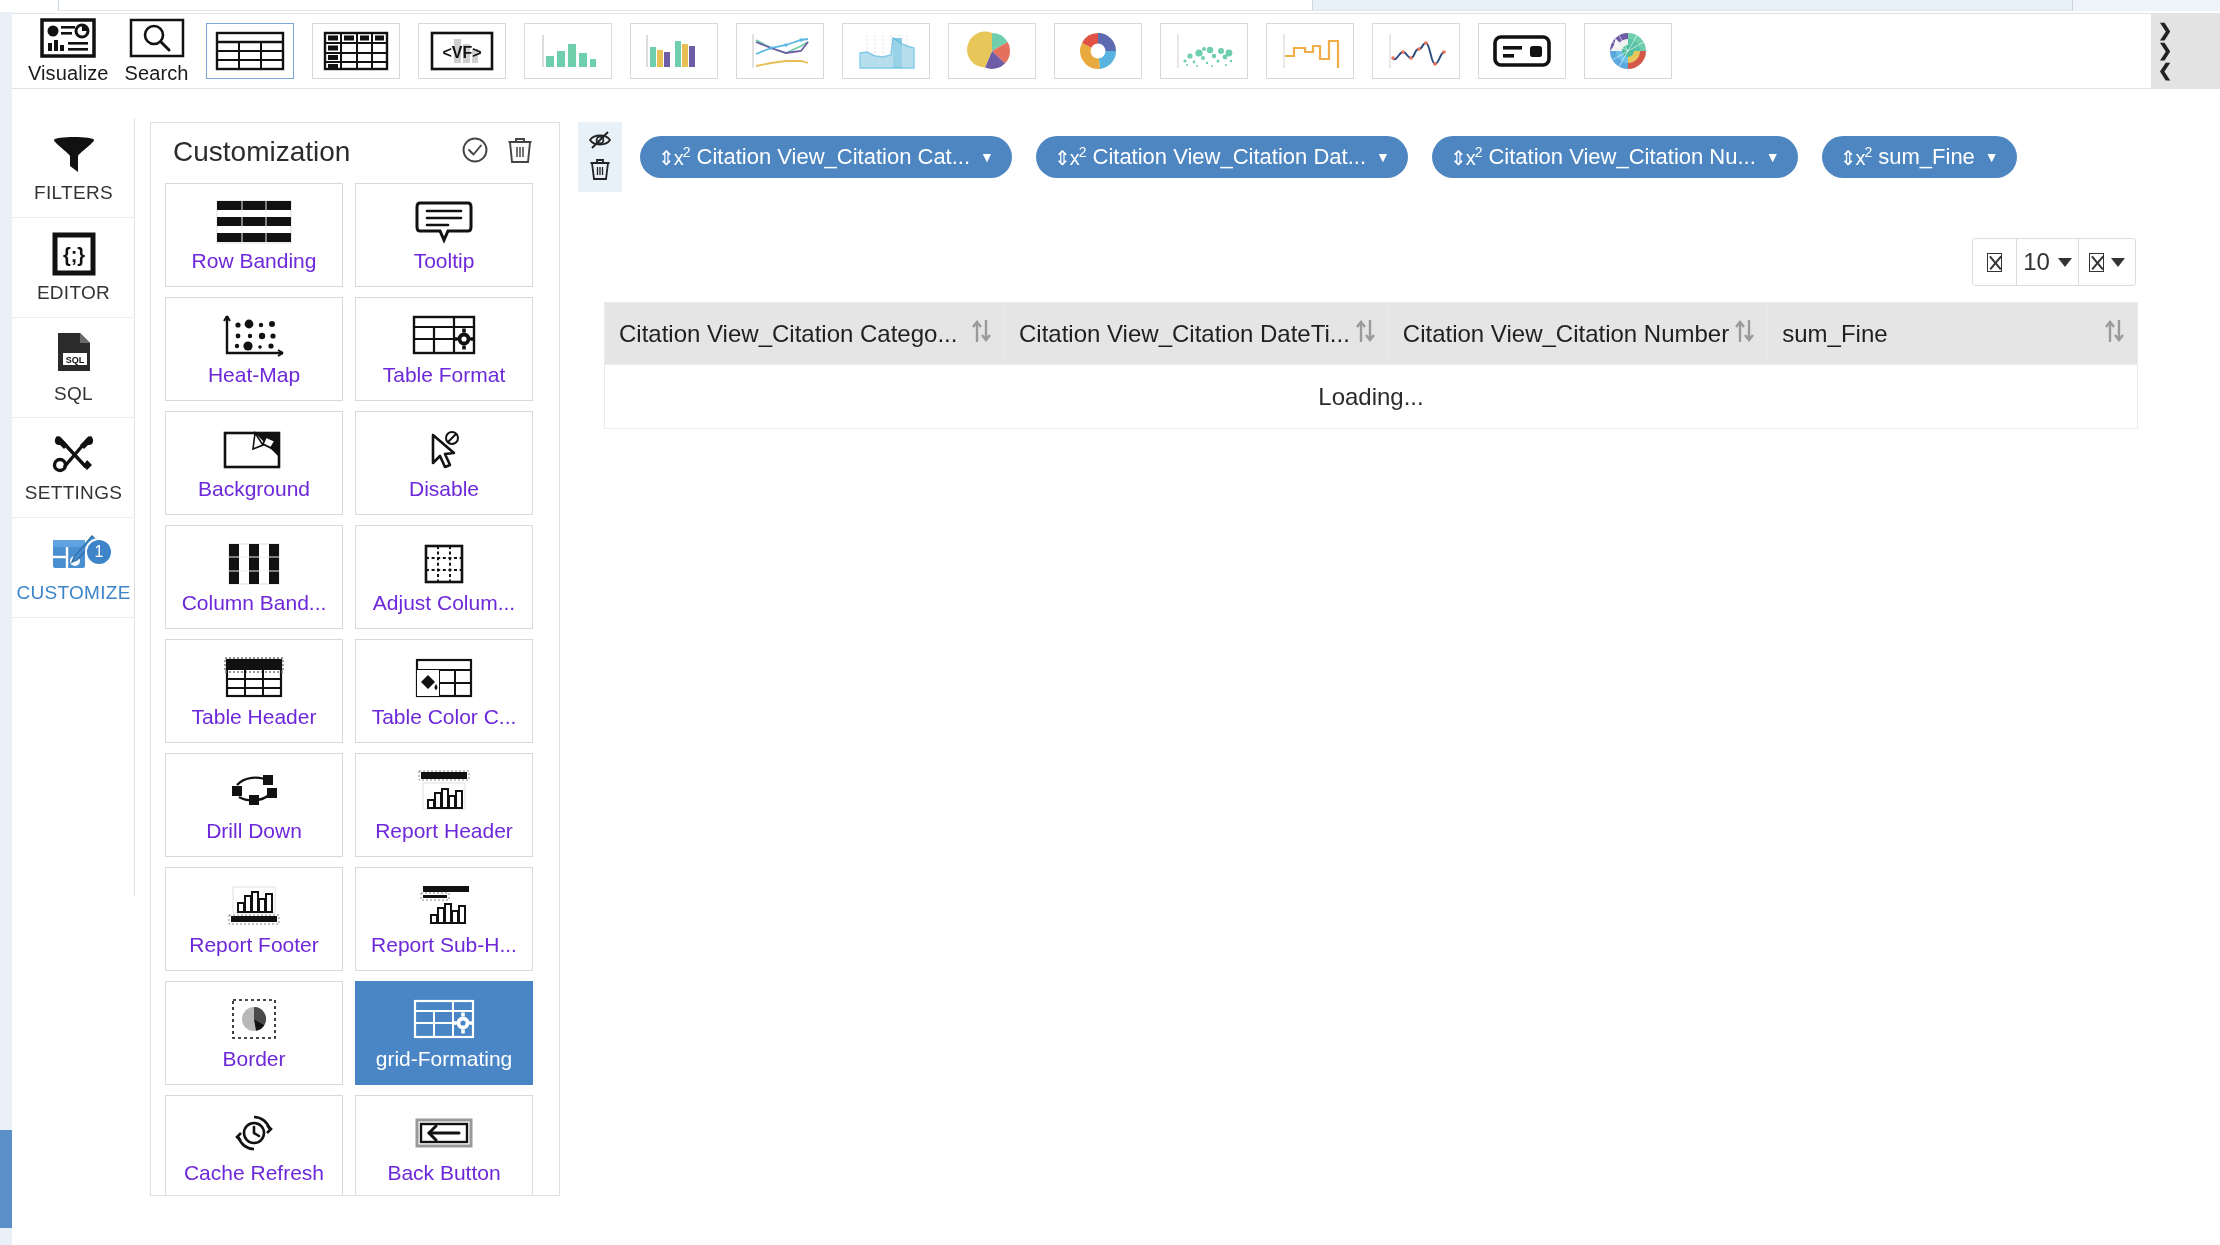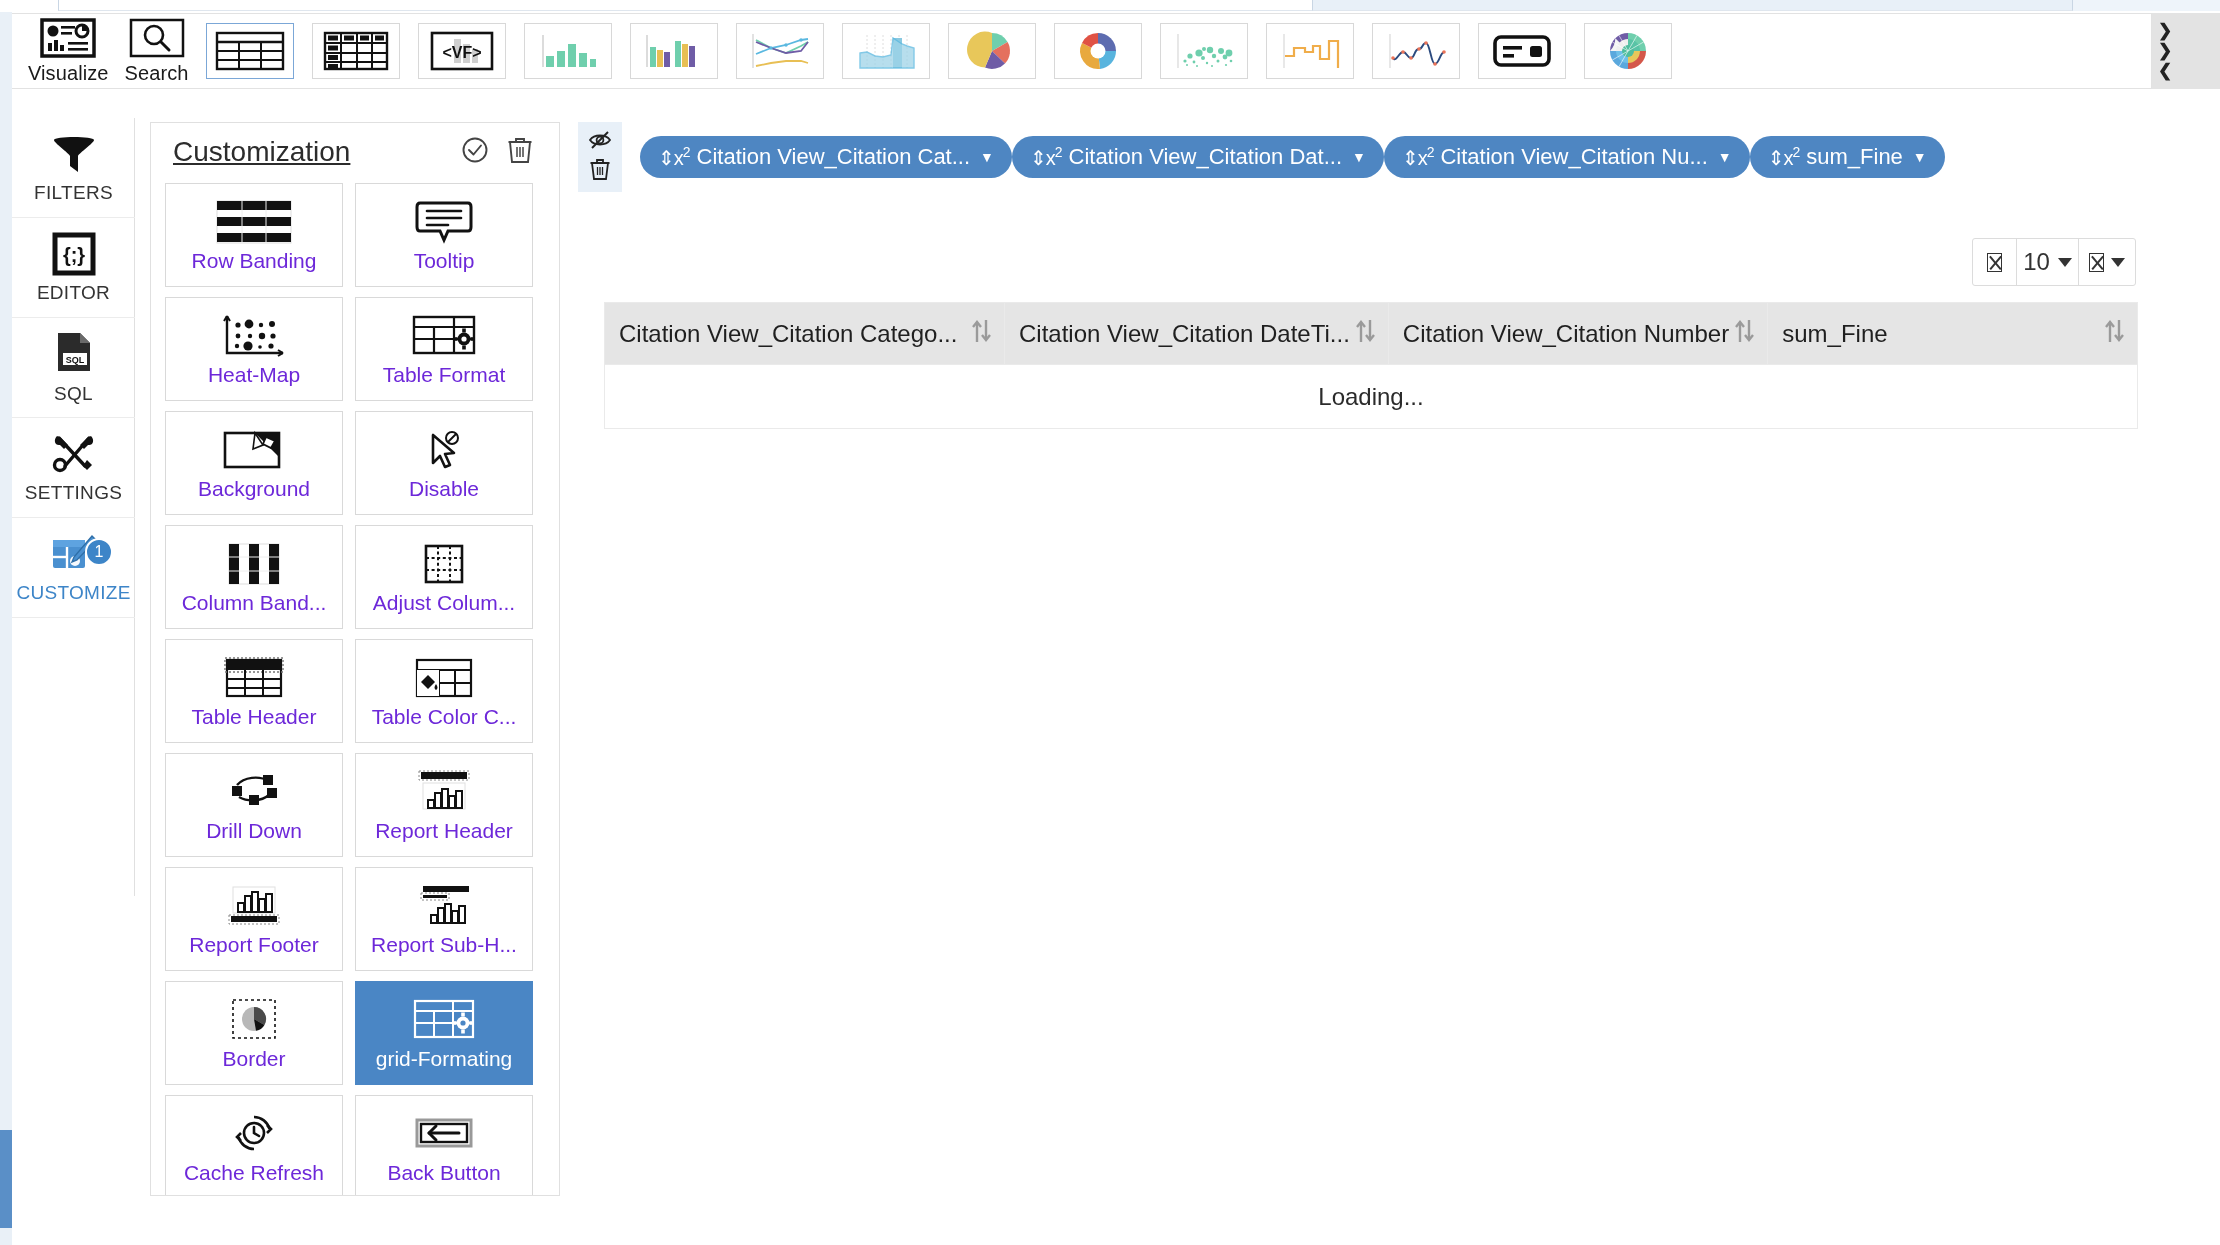--- a/index.html
+++ b/index.html
@@ -58,37 +58,37 @@
   .nav-item .nav-label { font-size:19px; color:#333; margin-top:6px; letter-spacing:.3px;}
   .nav-item.active .nav-label { color:#3d85c8; }
   .badge { position:absolute; top:20px; left:73px; width:28px; height:28px; border-radius:50%;
      background:#3d85c8; color:#fff; font-size:16px; display:flex; align-items:center; justify-content:center;
      border:2px solid #fff; }
 
   
   .cust-panel { position:absolute; left:150px; top:122px; width:410px; height:1074px;
      background:#fff; border:1px solid #e0e0e0; }
   .cust-head { height:58px; display:flex; align-items:center; padding:0 26px 0 22px; }
-  .cust-title { font-size:28px; color:#2c2c2c; flex:1;text-decoration:underline; }
+  .cust-title { font-size:28px; color:#2c2c2c; flex:1; }
   .cust-head .hicon { margin-left:18px; cursor:pointer; }
   .cust-grid { padding:2px 14px 0 14px; display:flex; flex-wrap:wrap; gap:10px 12px; }
   .cust-card { width:178px; height:104px; border:1px solid #d9d9d9; background:#fff;
      display:flex; flex-direction:column; align-items:center; justify-content:center; cursor:pointer; overflow:hidden;}
   .cust-card .cc-icon { height:50px; display:flex; align-items:center; justify-content:center;}
   .cust-card .cc-label { font-size:21px; color:#6d28d9; margin-top:2px; white-space:nowrap; }
   .cust-card.selected { background:#4a86c5; border-color:#4a86c5; }
   .cust-card.selected .cc-label { color:#fff; }
   .cust-clip { position:absolute; left:0; top:58px; width:408px; height:1014px; overflow:hidden; }
 
   
   .main { position:absolute; left:578px; top:122px; width:1586px; height:1123px; background:#fff; }
   .shelf-bar { position:absolute; left:0; top:0; width:1586px; height:70px; background:#fff; }
   .shelf-side { position:absolute; left:0; top:0; width:44px; height:70px; background:#e8f0f8;
      display:flex; flex-direction:column; align-items:center; justify-content:space-around; padding:6px 0;}
-  .pill-row { position:absolute; left:62px; top:14px; display:flex; align-items:center; }
+  .pill-row { position:absolute; left:62px; top:14px; display:flex; align-items:center; gap:24px;}
   .pill {
     height:42px; background:#4e86c2; color:#fff; border-radius:21px;
     display:flex; align-items:center; padding:0 18px; font-size:22px; cursor:pointer; white-space:nowrap;
   }
   .pill .pill-ico { font-size:20px; margin-right:7px; letter-spacing:-1px;}
   .pill .pill-ico sup { font-size:14px; }
   .pill .caret { margin-left:10px; font-size:14px; }
 
   .grid-wrap { position:absolute; left:0; top:70px; width:1586px; height:1053px; background:#fff; }
 

